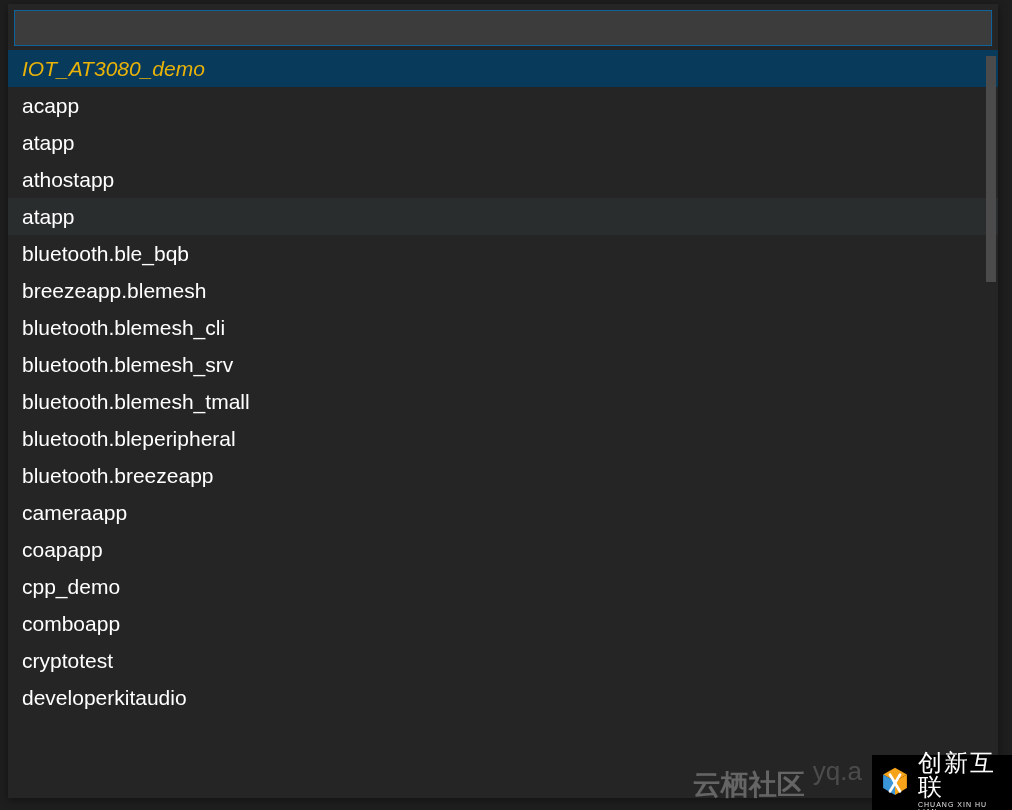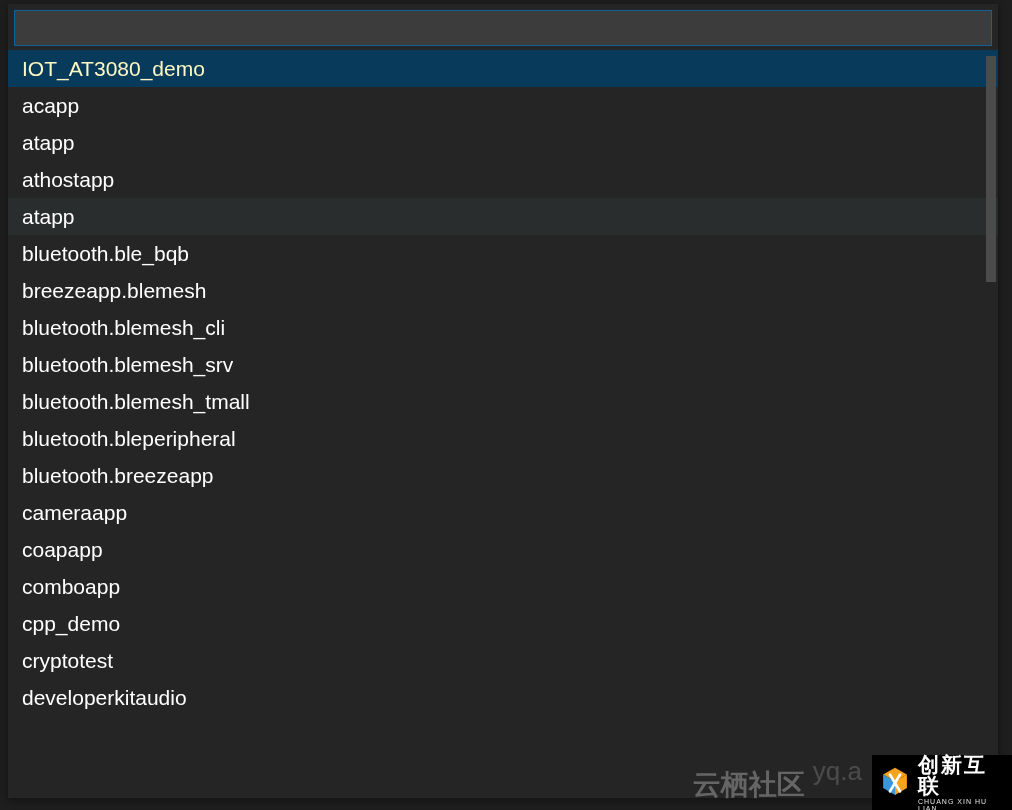--- a/index.html
+++ b/index.html
@@ -54,21 +54,22 @@
     height: 37px;
     line-height: 37px;
     padding: 0 14px;
     font-size: 21px;
     color: #ffffff;
     cursor: pointer;
     white-space: nowrap;
   }
   .item.selected {
     background: #083a5c;
-    color: #fef9c3;
+    color: #eab308;
+    font-style: italic;
   }
   .item.hovered {
     background: #2a2d2e;
   }
   .scrollbar {
     position: absolute;
     top: 56px;
     right: 16px;
     width: 10px;
     height: 226px;
@@ -115,22 +116,22 @@
     flex: 0 0 auto;
   }
   .logo-text-wrap {
     display: flex;
     flex-direction: column;
     align-items: center;
     line-height: 1;
   }
   .logo-cn {
     color: #ffffff;
-    font-size: 21px;
-    font-weight: 700;
+    font-size: 24px;
+    font-weight: 400;
     letter-spacing: 2px;
   }
   .logo-en {
     color: #ffffff;
     font-size: 7px;
     letter-spacing: 1px;
     margin-top: 2px;
     opacity: 0.9;
   }
 </style>
@@ -152,22 +153,22 @@
           <div class="item hovered">atapp</div>
           <div class="item">bluetooth.ble_bqb</div>
           <div class="item">breezeapp.blemesh</div>
           <div class="item">bluetooth.blemesh_cli</div>
           <div class="item">bluetooth.blemesh_srv</div>
           <div class="item">bluetooth.blemesh_tmall</div>
           <div class="item">bluetooth.bleperipheral</div>
           <div class="item">bluetooth.breezeapp</div>
           <div class="item">cameraapp</div>
           <div class="item">coapapp</div>
+          <div class="item">cpp_demo</div>
           <div class="item">comboapp</div>
-          <div class="item">cpp_demo</div>
           <div class="item">cryptotest</div>
           <div class="item">developerkitaudio</div>
         </div>
     </div>
   </div>
 
   <div class="scrollbar"></div>
 
   <div class="watermark">
     <span class="wm-bold">云栖社区</span>

